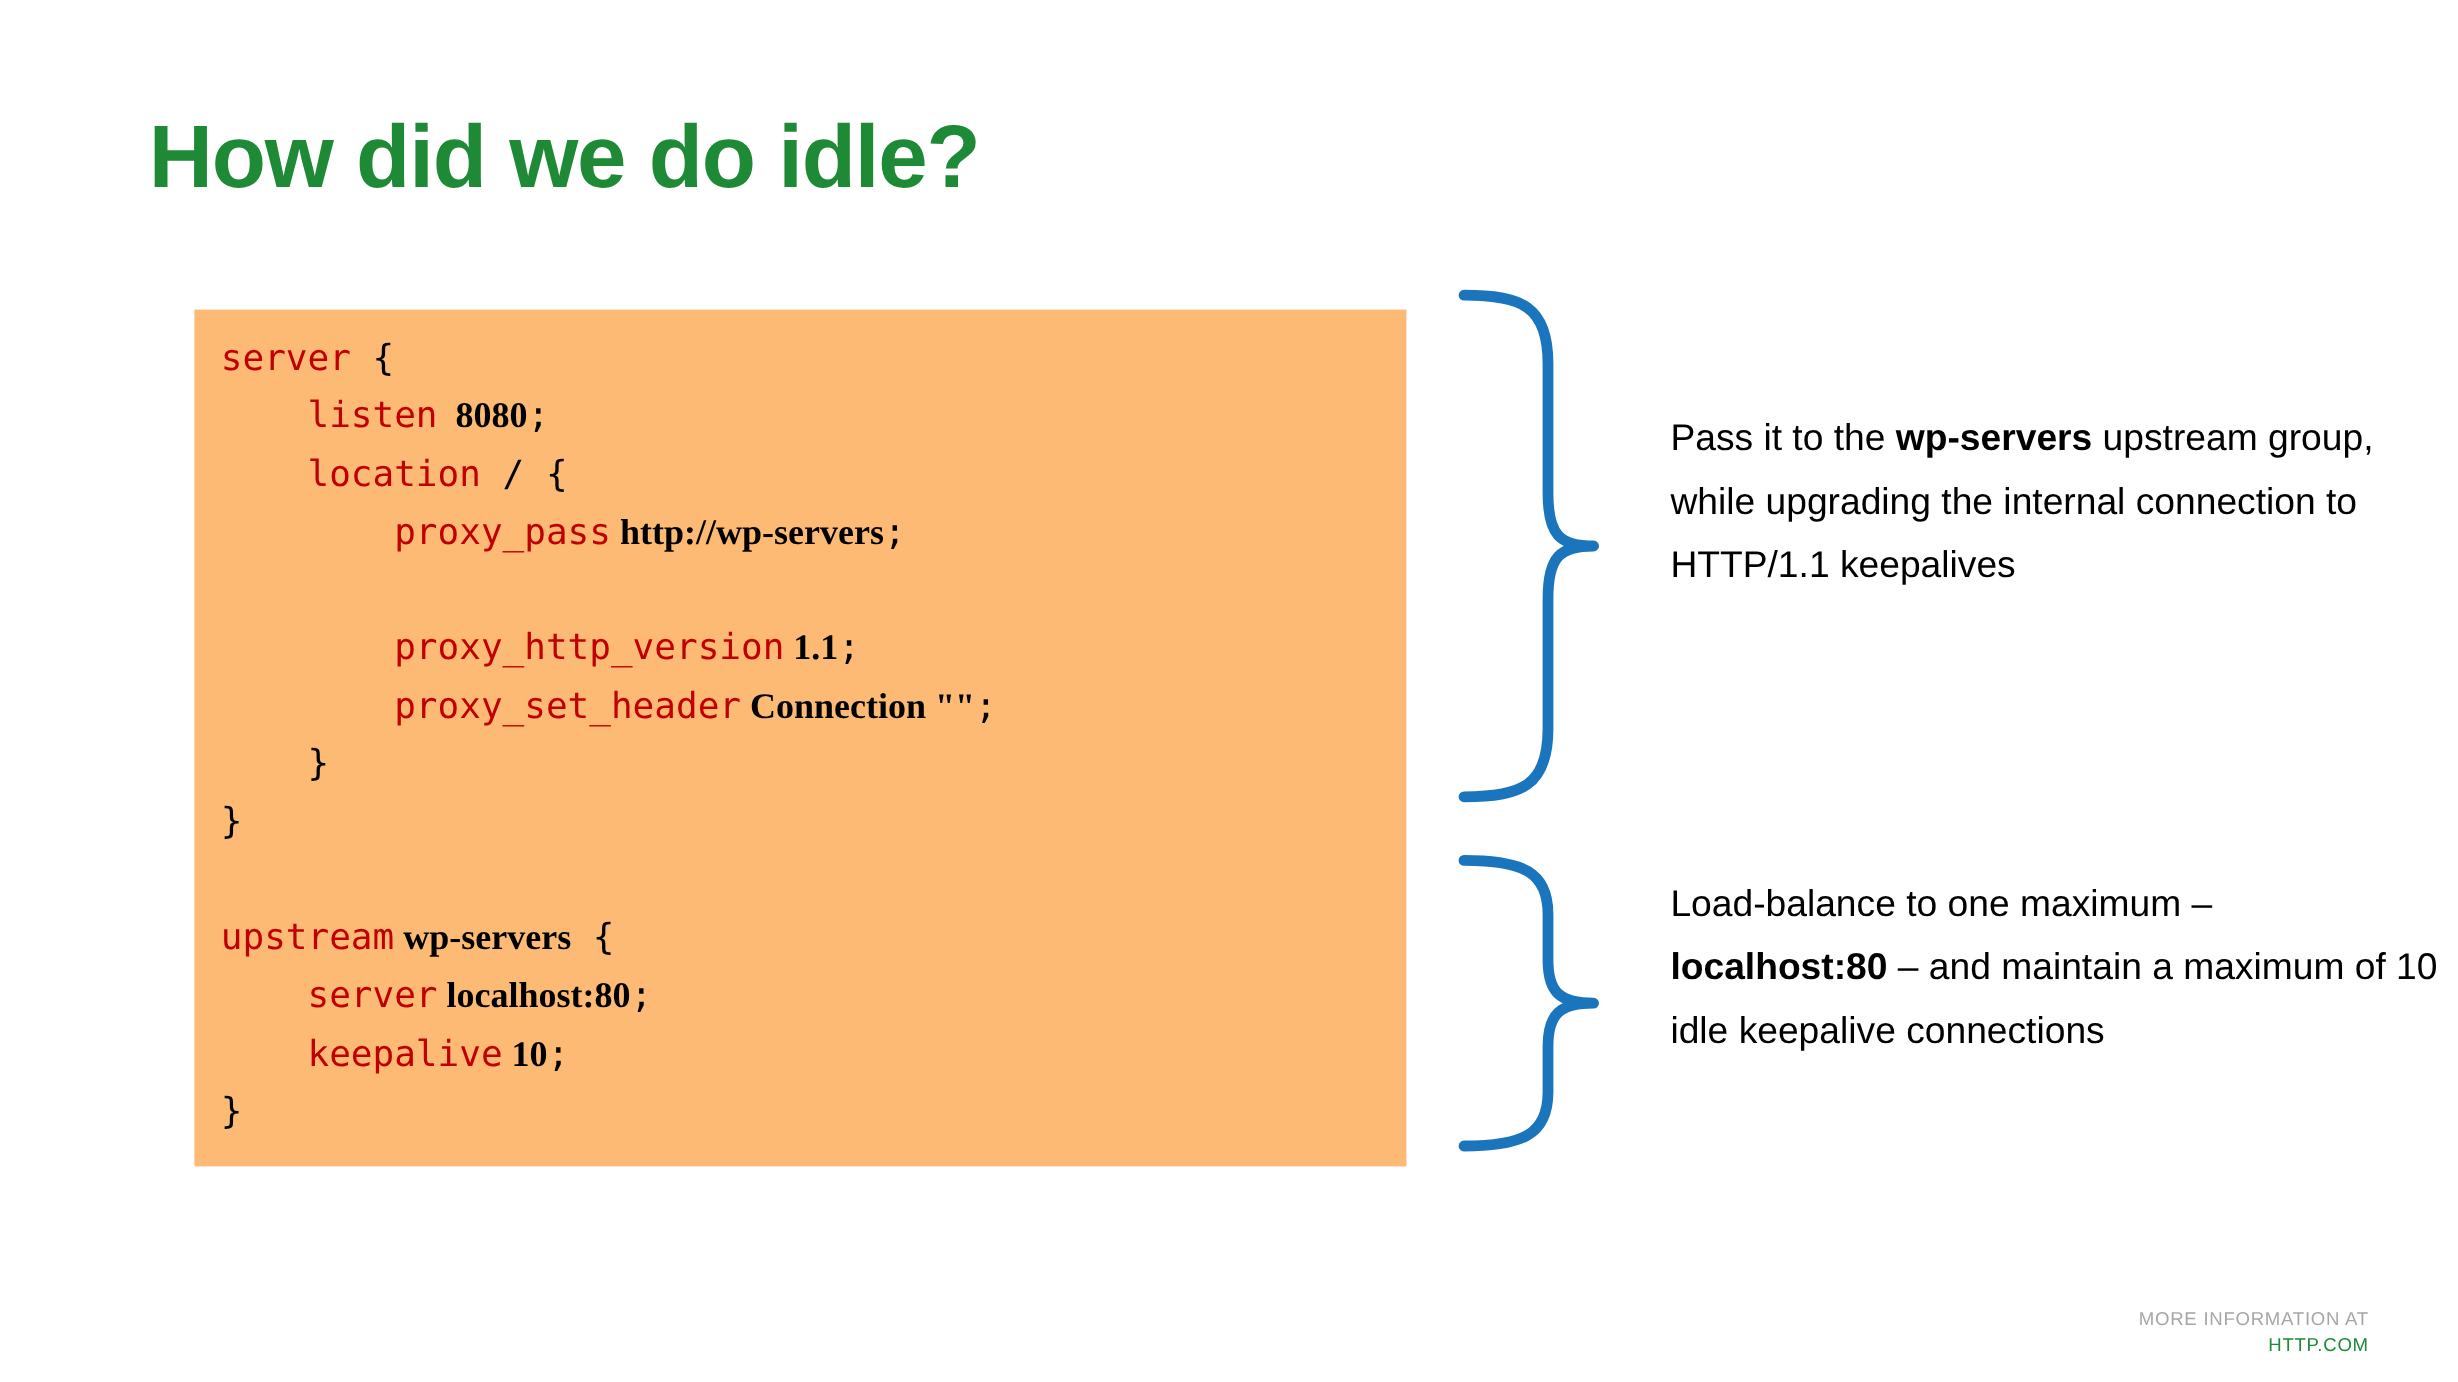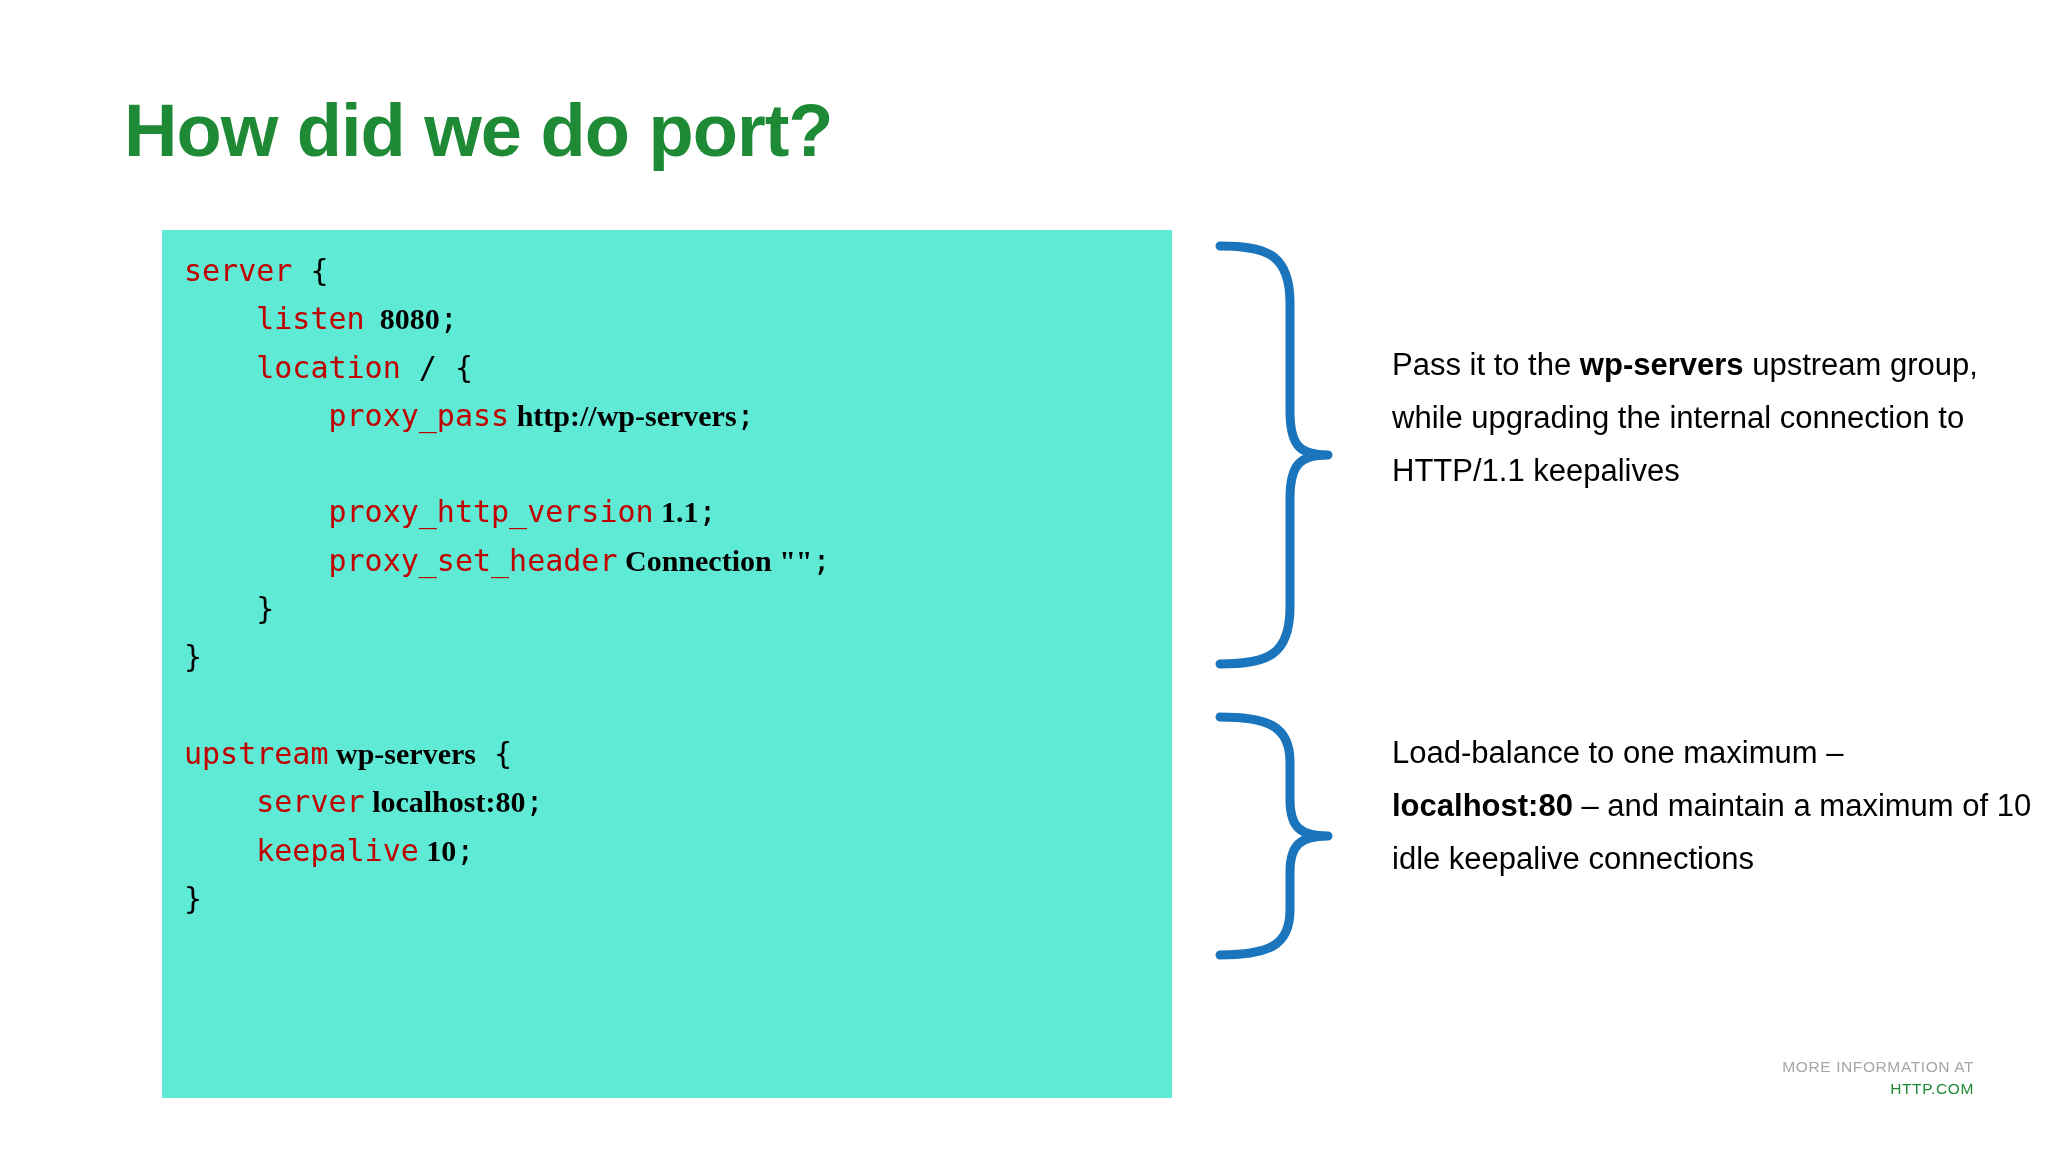--- a/index.html
+++ b/index.html
@@ -26,24 +26,24 @@
     font-weight: bold;
     color: #1E8A36;
     letter-spacing: -1px;
     white-space: nowrap;
   }
 
   
   .code-panel {
     position: absolute;
     left: 162px;
-    top: 230px;
+    top: 258px;
     width: 1010px;
-    height: 868px;
-    background: #5eead4;
+    height: 714px;
+    background: #fdba74;
   }
   .code-text {
     position: absolute;
     left: 22px;
     top: 17px;
     font-family: "DejaVu Sans Mono", "Liberation Mono", monospace;
     font-size: 30px;
     line-height: 48.3px;
     white-space: pre;
     color: #000000;
@@ -79,33 +79,34 @@
     top: 1056px;
     text-align: right;
     line-height: 22px;
   }
   .footer-top {
     font-family: "Liberation Sans", sans-serif;
     font-size: 15.5px;
     letter-spacing: 0.6px;
     color: #A6A6A6;
     display: block;
+    margin-top: 33px;
   }
   .footer-bottom {
     font-family: "Liberation Sans", sans-serif;
     font-size: 15.5px;
     letter-spacing: 0.6px;
     color: #1E8A36;
     display: block;
   }
 </style>
 </head>
 <body>
 
-<div class="slide-title">How did we do port?</div>
+<div class="slide-title">How did we do idle?</div>
 
 <div class="code-panel">
   <div class="code-text" id="code-target"><span class="code-line"><span class="tok-dir">server</span><span class="tok-pun"> {</span></span><span class="code-line"><span class="tok-pun">    </span><span class="tok-dir">listen</span><span class="tok-val">  8080</span><span class="tok-pun">;</span></span><span class="code-line"><span class="tok-pun">    </span><span class="tok-dir">location</span><span class="tok-pun"> / {</span></span><span class="code-line"><span class="tok-pun">        </span><span class="tok-dir">proxy_pass</span><span class="tok-val"> http://wp-servers</span><span class="tok-pun">;</span></span><span class="code-line">&nbsp;</span><span class="code-line"><span class="tok-pun">        </span><span class="tok-dir">proxy_http_version</span><span class="tok-val"> 1.1</span><span class="tok-pun">;</span></span><span class="code-line"><span class="tok-pun">        </span><span class="tok-dir">proxy_set_header</span><span class="tok-val"> Connection ""</span><span class="tok-pun">;</span></span><span class="code-line"><span class="tok-pun">    </span><span class="tok-pun">}</span></span><span class="code-line"><span class="tok-pun">}</span></span><span class="code-line">&nbsp;</span><span class="code-line"><span class="tok-dir">upstream</span><span class="tok-val"> wp-servers</span><span class="tok-pun"> {</span></span><span class="code-line"><span class="tok-pun">    </span><span class="tok-dir">server</span><span class="tok-val"> localhost:80</span><span class="tok-pun">;</span></span><span class="code-line"><span class="tok-pun">    </span><span class="tok-dir">keepalive</span><span class="tok-val"> 10</span><span class="tok-pun">;</span></span><span class="code-line"><span class="tok-pun">}</span></span></div>
 </div>
 
 <div class="brace" style="left:1216px; top:241px; width:120px; height:428px;">
   <svg width="120" height="428" viewBox="0 0 120 428" fill="none" aria-hidden="true">
     <path d="M4 5 C 52 5, 74 14, 74 62 L 74 170 C 74 205, 84 214, 112 214 C 84 214, 74 223, 74 258 L 74 366 C 74 414, 52 423, 4 423" stroke="#1B75BC" stroke-width="9" stroke-linecap="round" stroke-linejoin="round" fill="none"></path>
   </svg>
 </div>

